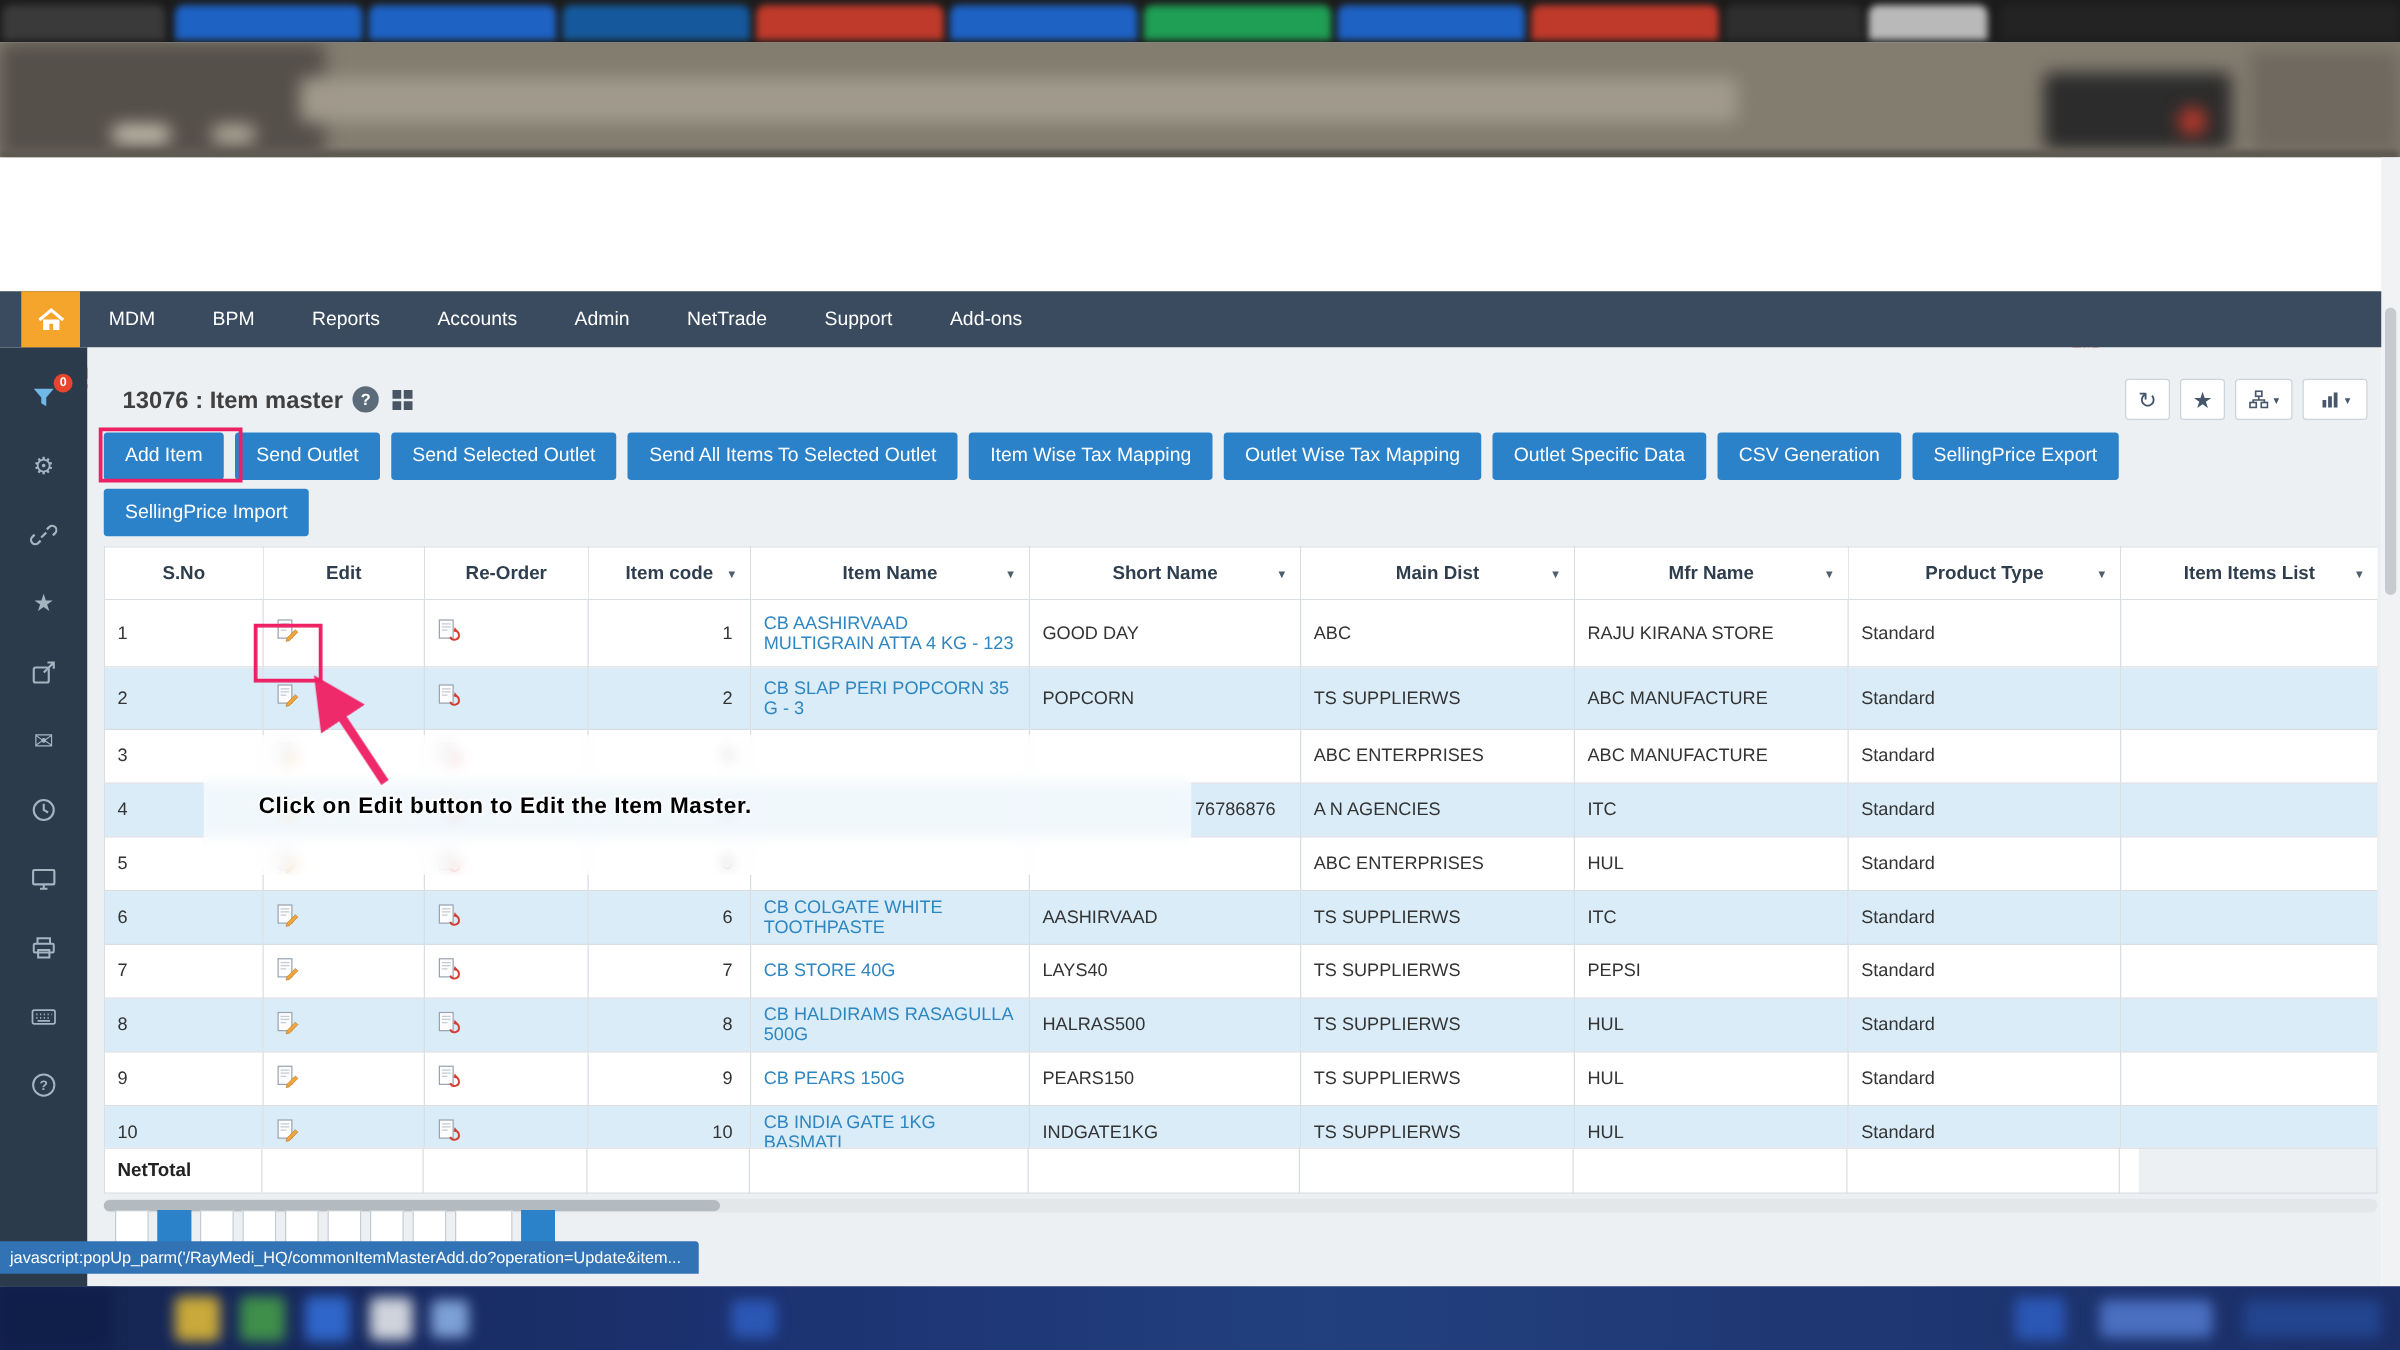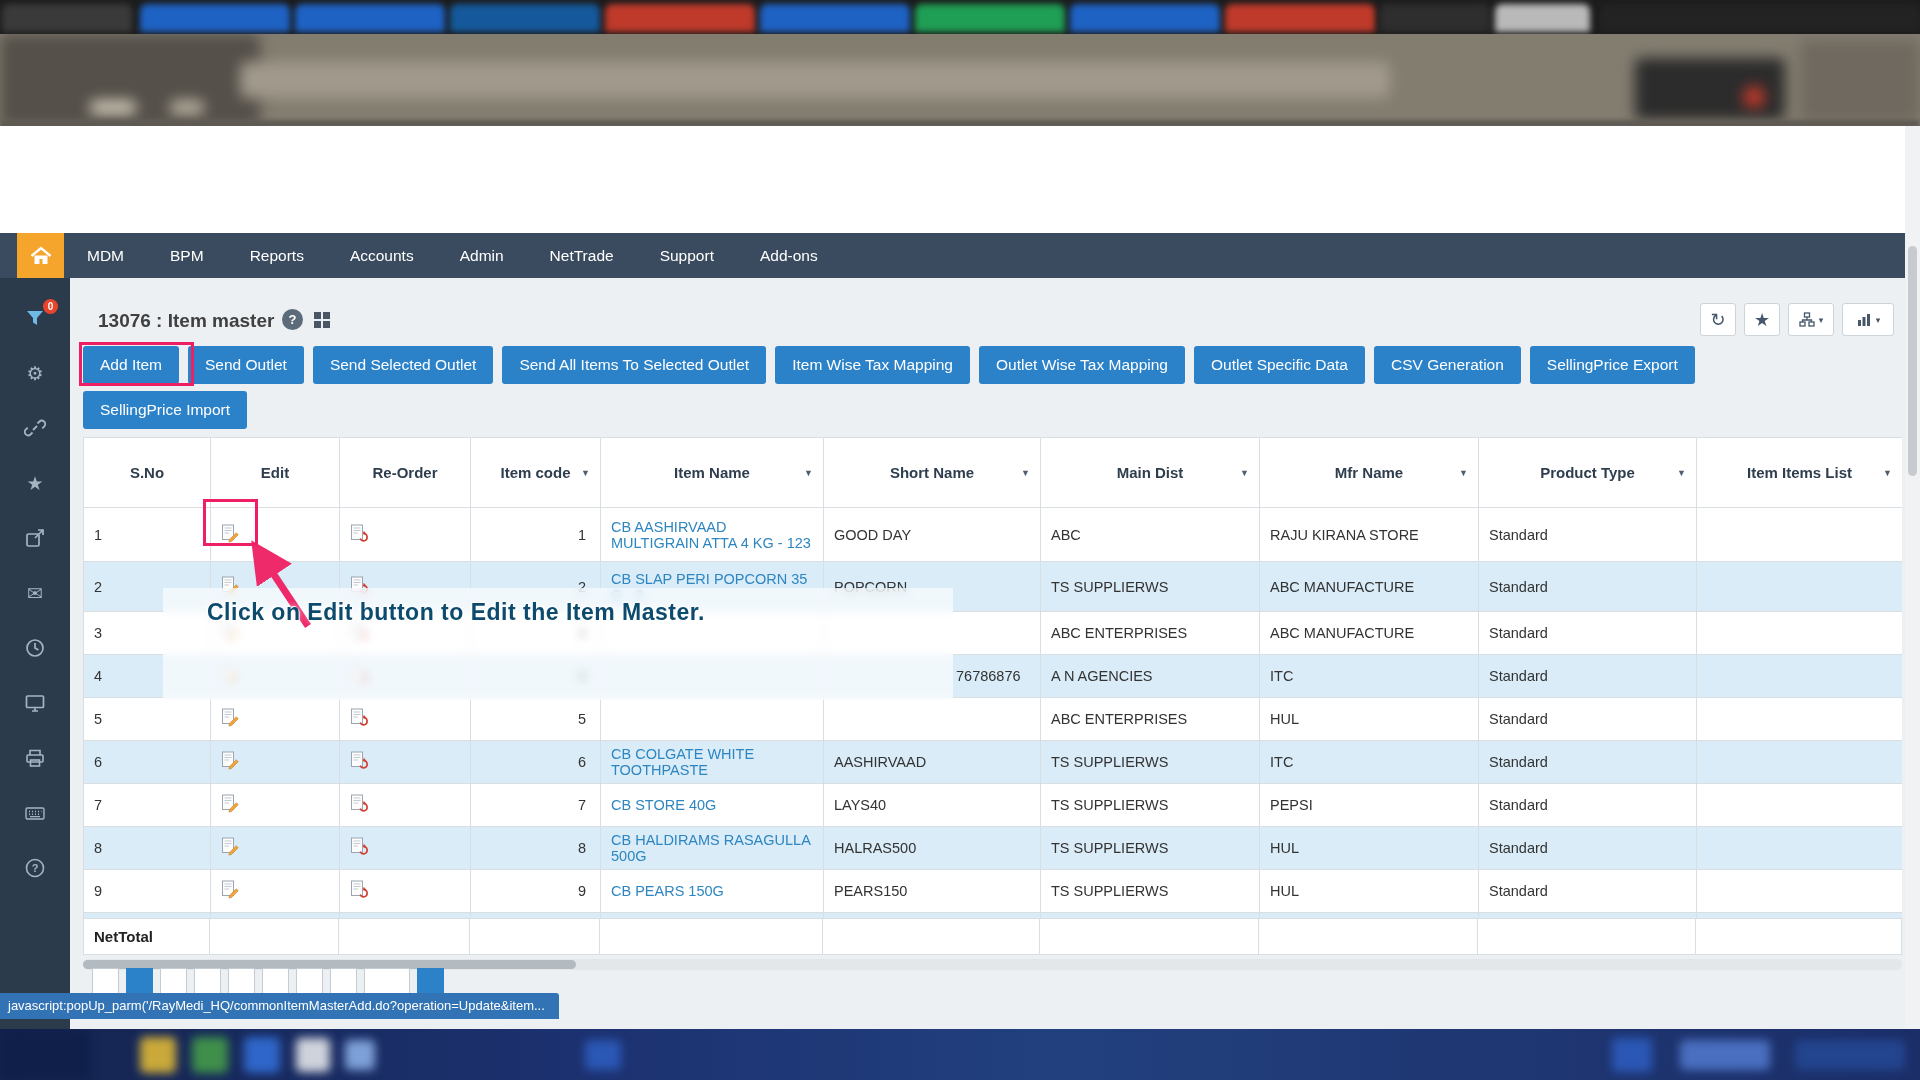--- a/index.html
+++ b/index.html
@@ -60,49 +60,49 @@
 
   .toolbar { position:absolute; left:83px; display:flex; gap:9px; }
   .tb1 { top:346px; } .tb2 { top:391px; }
   .btn-blue { height:38px; background:#2c82c9; color:#fff; border:none; border-radius:3px;
               font-size:15.5px; padding:0 17px; font-family:"Liberation Sans",sans-serif; cursor:pointer; white-space:nowrap; }
 
   
   .table-zone { position:absolute; left:83px; top:437px; width:1819px; height:481px; overflow:hidden; background:#fff; }
   table { border-collapse:collapse; table-layout:fixed; width:1819px; font-size:14.5px; color:#333; background:#fff; }
   th,td { border:1px solid #d9dee3; padding:4px 10px; vertical-align:middle; overflow:hidden; }
-  thead th { height:70px; font-weight:bold; font-size:15px; color:#2f3e4e; text-align:center; position:relative; background:#fff; }
+  thead th { height:42px; font-weight:bold; font-size:15px; color:#2f3e4e; text-align:center; position:relative; background:#fff; }
   .caret { position:absolute; right:10px; top:50%; transform:translateY(-50%); font-size:9px; color:#4f5f6d; cursor:pointer; }
   tbody tr { height:43px; }
   tbody tr.alt td { background:#d9ecf8; }
   tbody tr.r-tall { height:54px; } tbody tr.r-med { height:50px; }
   .c-sno { text-align:left; }
   .c-code { text-align:right; padding-right:14px; }
   .lnk { color:#2e86c1; cursor:pointer; }
   .gicon { display:inline-block; width:19px; height:19px; cursor:pointer; }
-  .nettotal { position:absolute; left:83px; top:918px; width:1819px; height:37px; display:grid;
+  .nettotal { position:absolute; left:83px; top:918px; width:1628px; height:37px; display:grid;
               grid-template-columns:127px 129px 131px 130px 223px 217px 219px 219px 218px 206px; background:#fff; }
   .nettotal > div { border:1px solid #d9dee3; border-left:none; }
   .nettotal > div:first-child { border-left:1px solid #d9dee3; font-weight:bold; font-size:15px; color:#222;
               display:flex; align-items:center; padding-left:10px; }
   .hscroll { position:absolute; left:83px; top:959px; width:1819px; height:11px; background:#e4e7ea; border-radius:6px; }
   .hthumb { position:absolute; left:0; top:1px; width:493px; height:9px; background:#b3bac0; border-radius:5px; cursor:pointer; }
   .pagination { position:absolute; left:92px; top:968px; display:flex; gap:7px; }
   .pg { width:27px; height:30px; background:#fff; border:1px solid #c3ccd3; cursor:pointer; }
   .pg.wide { width:46px; }
   .pg.active { background:#2c82c9; border-color:#2c82c9; }
 
   
   .hl-box { position:absolute; border:3px solid #ee1f63; z-index:30; }
   .hl-add { left:79px; top:342px; width:115px; height:44px; }
   .hl-edit { left:203px; top:499px; width:55px; height:47px; }
   .blur-patch { position:absolute; left:163px; top:588px; width:790px; height:112px; z-index:25;
                 background:rgba(255,255,255,0.62); backdrop-filter:blur(5px); }
   .anno-arrow { position:absolute; left:233px; top:531px; z-index:28; }
-  .anno-text { position:absolute; left:207px; top:599px; z-index:28; font-size:23px; font-weight:bold; color:#0c4a6e;
+  .anno-text { position:absolute; left:207px; top:634px; z-index:28; font-size:18px; font-weight:bold; color:#000000;
                text-shadow:0 0 6px #fff, 1px 1px 0 #fff, -1px -1px 0 #fff; letter-spacing:0.5px; }
 
   
   .status-tip { position:absolute; left:0; top:993px; height:26px; line-height:26px; background:#3173b4; color:#fff;
                 font-size:13px; padding:0 14px 0 8px; border-radius:0 3px 0 0; z-index:40; white-space:nowrap; max-width:660px; overflow:hidden; }
   .vscroll { position:absolute; right:0; top:126px; width:15px; height:903px; background:#f1f2f3; }
   .vthumb { position:absolute; left:3px; top:120px; width:9px; height:230px; background:#c7cbcf; border-radius:5px; cursor:pointer; }
   .taskbar { position:absolute; left:0; top:1029px; width:1920px; height:51px; overflow:hidden;
              background:linear-gradient(90deg,#14244f 0%, #1c3170 30%, #22407e 55%, #1b2e68 100%); }
   .tk { position:absolute; filter:blur(5px); border-radius:5px; }

